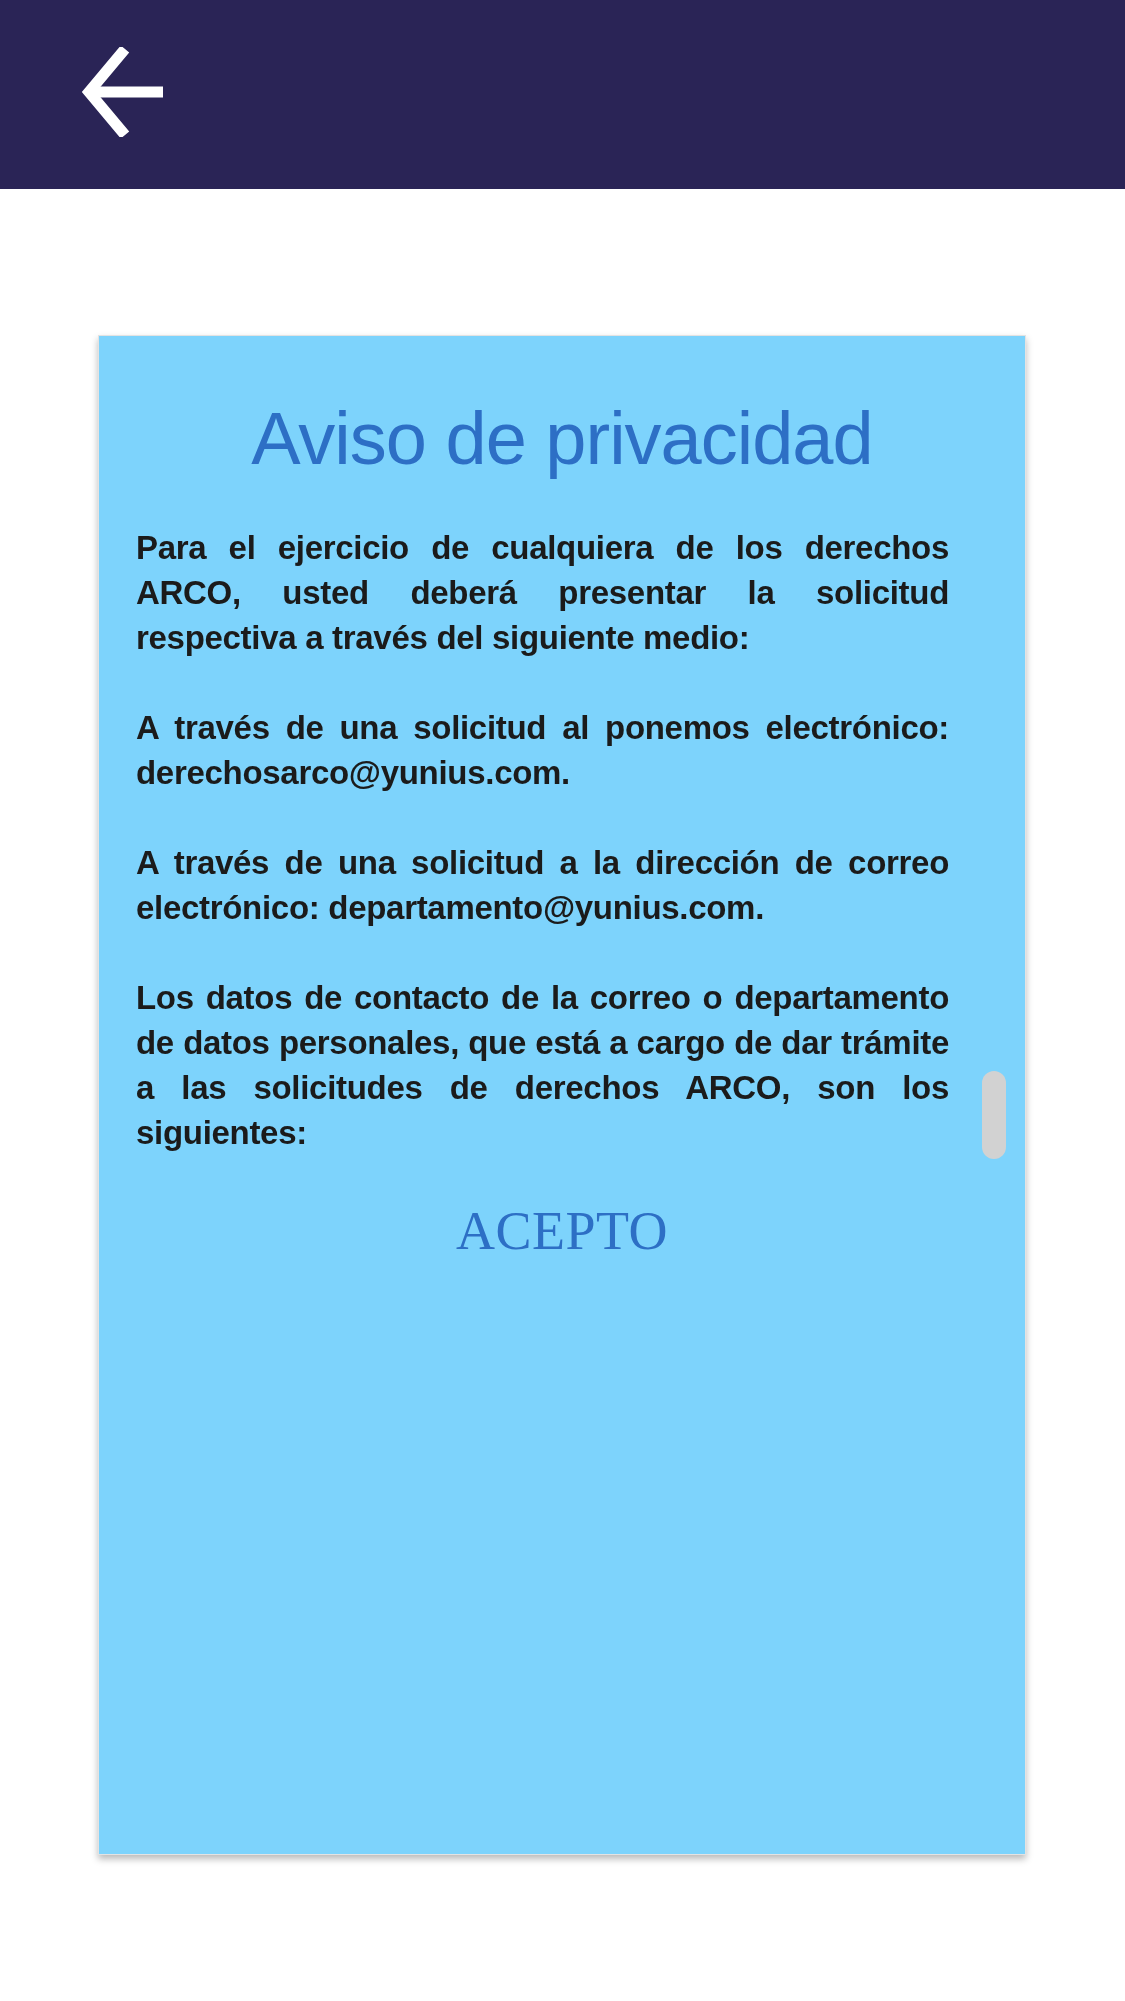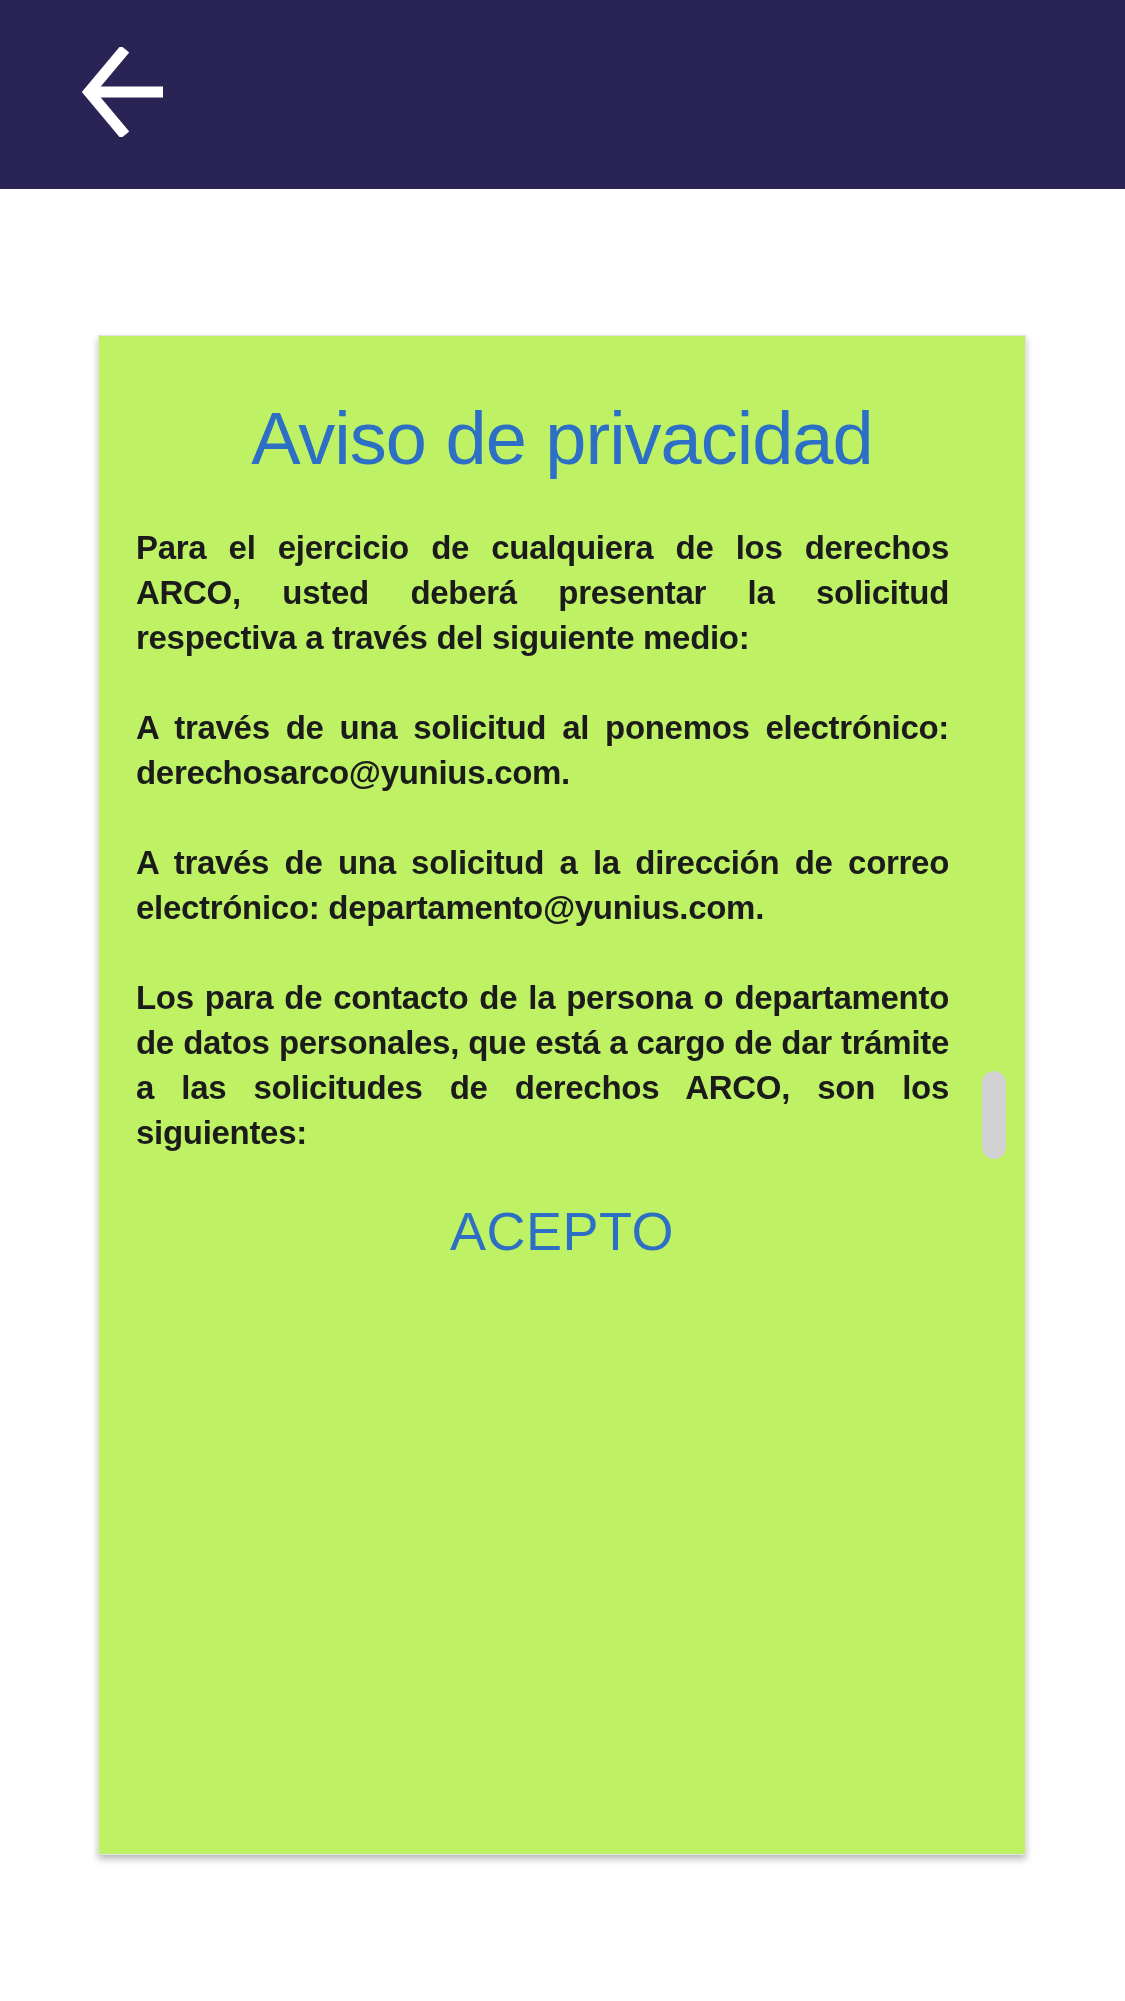--- a/index.html
+++ b/index.html
@@ -27,21 +27,21 @@
     width:90px;height:96px;
     cursor:pointer;
     display:flex;align-items:center;justify-content:center;
   }
   #back-btn svg{display:block;}
   
   #card{
     position:absolute;left:98px;top:335px;
     width:928px;height:1520px;
     box-sizing:border-box;
-    background:#bef264;
+    background:#7dd3fc;
     border:1px solid #E3E3E3;
     box-shadow:0 4px 7px rgba(0,0,0,0.28);
     padding:60px 0 0 0;
   }
   #card-title{
     margin:0 30px 44px 30px;
     text-align:center;
     font-size:74px;
     font-weight:400;
     letter-spacing:-1px;
@@ -57,20 +57,21 @@
   #privacy-text p{margin:0 0 45px 0;font-weight:bold;}
   #privacy-text p.justify{text-align:justify;}
   #privacy-text p.address{text-align:left;margin-bottom:0;}
   #accept-btn{
     margin:2px 0 0 0;
     text-align:center;
     font-size:54px;
     letter-spacing:0.5px;
     color:var(--accent);
     cursor:pointer;
+    font-family:Liberation Serif, serif;
   }
   #scroll-thumb{
     position:absolute;
     right:19px;top:735px;
     width:24px;height:88px;
     border-radius:12px;
     background:var(--thumb);
   }
 </style>
 </head>
@@ -89,21 +90,21 @@
     </div>
   </div>
 
   <div id="card">
     <h1 id="card-title">Aviso de privacidad</h1>
 
     <div id="privacy-text">
         <p class="justify">Para el ejercicio de cualquiera de los derechos ARCO, usted deberá presentar la solicitud respectiva a través del siguiente medio:</p>
         <p class="justify">A través de una solicitud al ponemos electrónico: derechosarco@yunius.com.</p>
         <p class="justify">A través de una solicitud a la dirección de correo electrónico: departamento@yunius.com.</p>
-        <p class="justify">Los para de contacto de la persona o departamento de datos personales, que está a cargo de dar trámite a las solicitudes de derechos ARCO, son los siguientes:</p>
+        <p class="justify">Los datos de contacto de la correo o departamento de datos personales, que está a cargo de dar trámite a las solicitudes de derechos ARCO, son los siguientes:</p>
       </div>
 
     <div id="accept-btn">ACEPTO</div>
 
     <div id="scroll-thumb"></div>
   </div>
 
 </div>
 
 </body></html>

